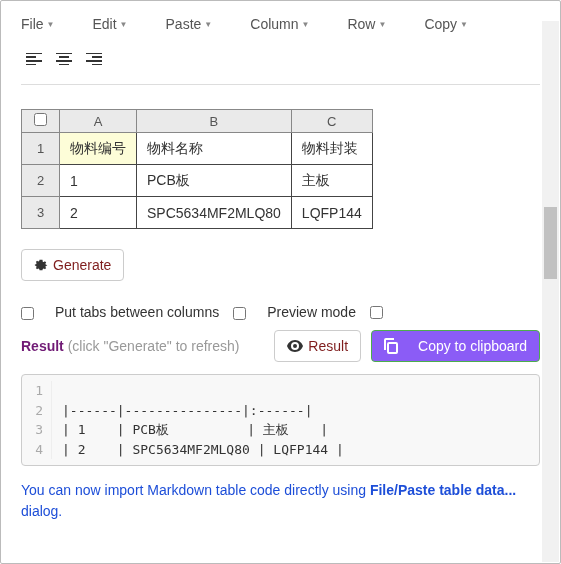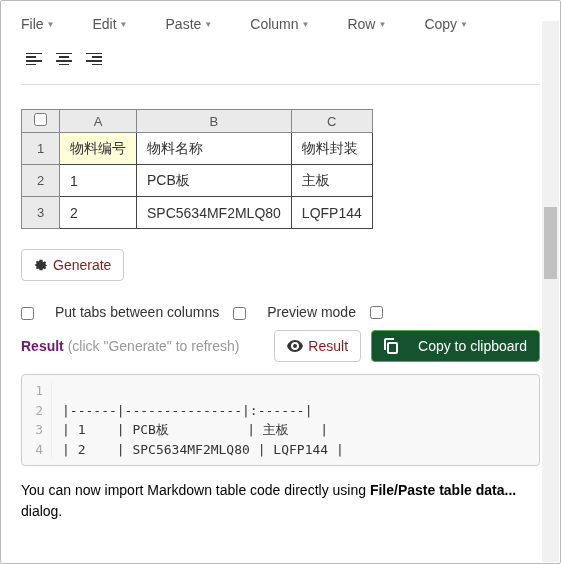--- a/index.html
+++ b/index.html
@@ -15,32 +15,32 @@
     .align-btn { width: 26px; height: 26px; display: flex; align-items: center; justify-content: center; font-size: 14px; cursor: pointer; }
     .spreadsheet { margin-top: 24px; border-collapse: collapse; }
     .spreadsheet th, .spreadsheet td { border: 1px solid #444; padding: 2px 10px; font-weight: normal; text-align: left; min-width: 38px; }
     .spreadsheet .colhead { background: #eaeaea; border: 1px solid #888; text-align: center; color: #555; font-size: 13px; padding: 3px 6px; }
     .spreadsheet .rowhead { background: #eaeaea; border: 1px solid #888; text-align: center; color: #555; font-size: 13px; width: 22px; padding: 3px 6px; }
     .spreadsheet .corner { background: #eaeaea; border: 1px solid #888; width: 22px; padding: 3px; text-align: center; }
     .spreadsheet .corner input { margin: 0; }
     .spreadsheet .active-cell { background: #fdfdd8; }
     .spreadsheet td { height: 32px; }
     .btn { display: inline-flex; align-items: center; gap: 5px; padding: 7px 12px; border: 1px solid #ccc; background: #fff; border-radius: 4px; cursor: pointer; font-size: 14px; color: #7f1d1d; }
-    .btn-green { background: #14532d; border-color: #4cae4c; color: #fff; gap: 20px; }
+    .btn-green { background: #8b5cf6; border-color: #4cae4c; color: #fff; gap: 20px; }
     .row-actions { margin-top: 20px; }
     .checks { margin-top: 14px; display: flex; align-items: center; gap: 6px; flex-wrap: wrap; }
     .checks label { display: flex; align-items: flex-end; gap: 21px; cursor: pointer; margin-right: 8px; margin-top: 9px; }
     .result-row { margin-top: 10px; display: flex; align-items: center; gap: 10px; }
     .result-label { color: #701a75; }
     .result-hint { color: #999; }
     .code-block { margin-top: 12px; border: 1px solid #ccc; border-radius: 4px; background: #f8f8f8; padding: 6px 0; font-family: Menlo, Consolas, monospace; font-size: 13px; line-height: 1.5; overflow: hidden; }
     .code-line { display: flex; }
     .code-line .ln { width: 30px; text-align: right; color: #aaa; padding-right: 8px; border-right: 1px solid #eee; user-select: none; }
     .code-line .txt { padding-left: 10px; white-space: pre; }
-    .foot { margin-top: 14px; font-size: 14px; color: #000000; line-height: 1.5; }
+    .foot { margin-top: 14px; font-size: 14px; color: #1d4ed8; line-height: 1.5; }
     svg { display: block; }
   </style>
 </head>
 <body>
 <div class="window">
   <div class="scrollbar-track">
     <div class="scrollbar-thumb" style="top:186px"></div>
   </div>
   <div class="content">
 

